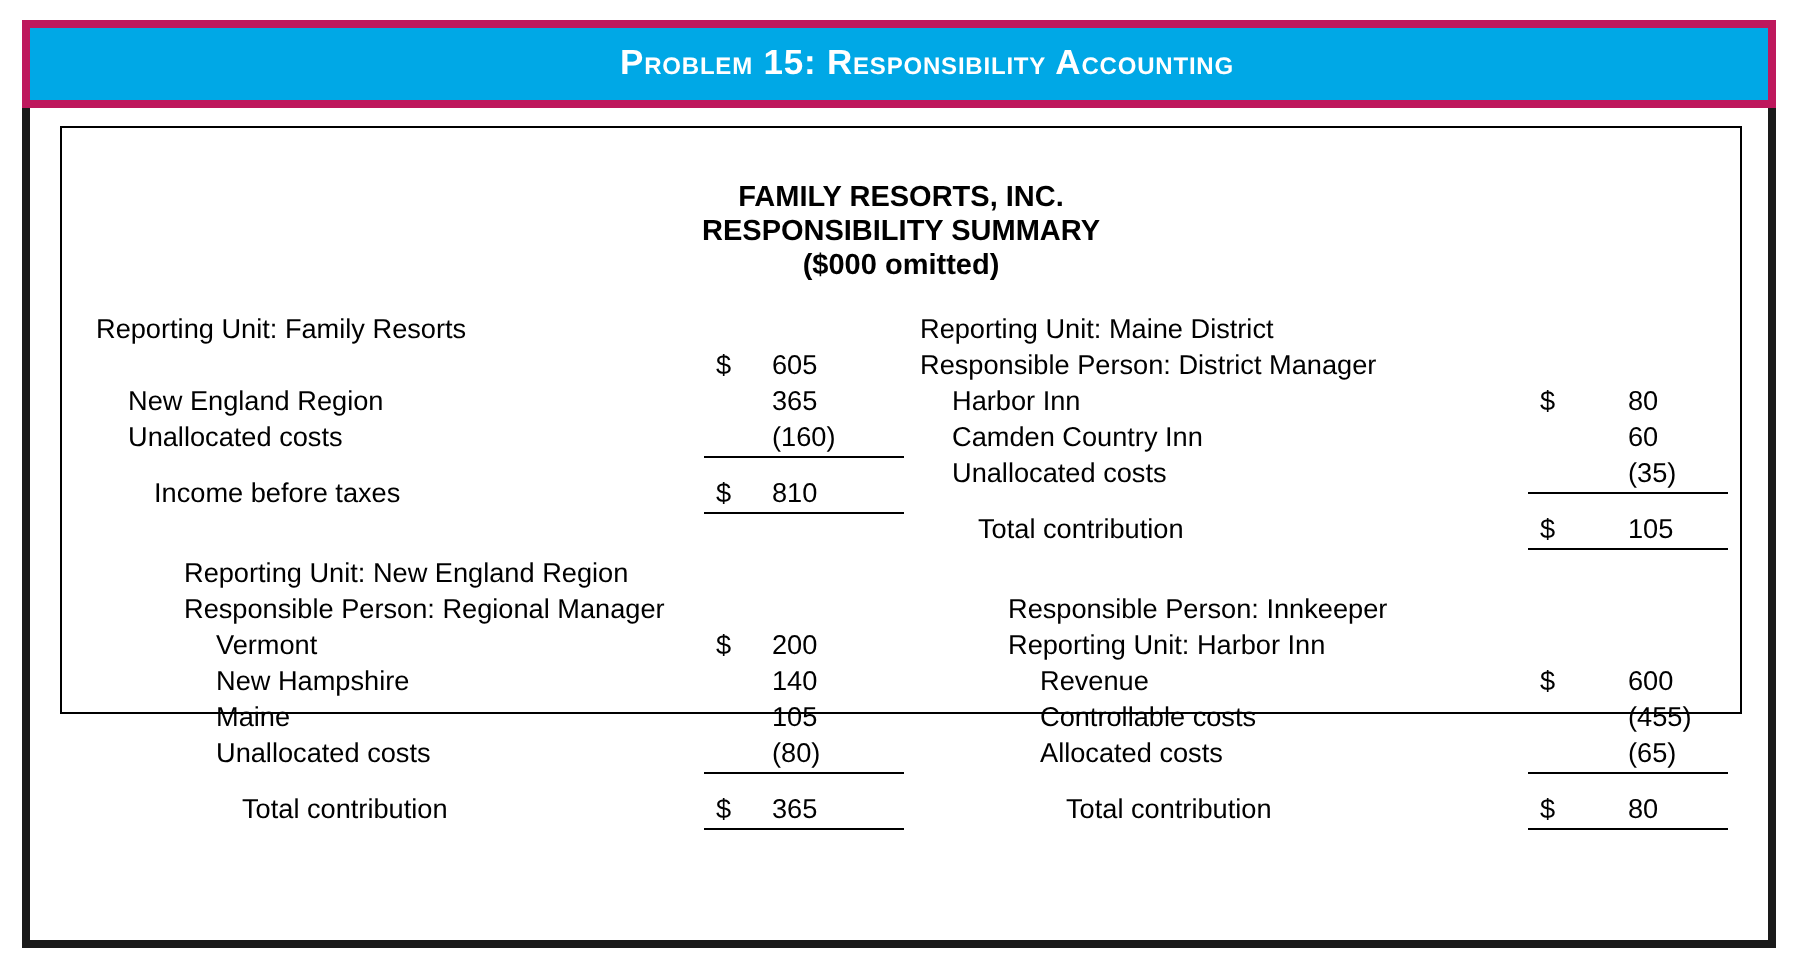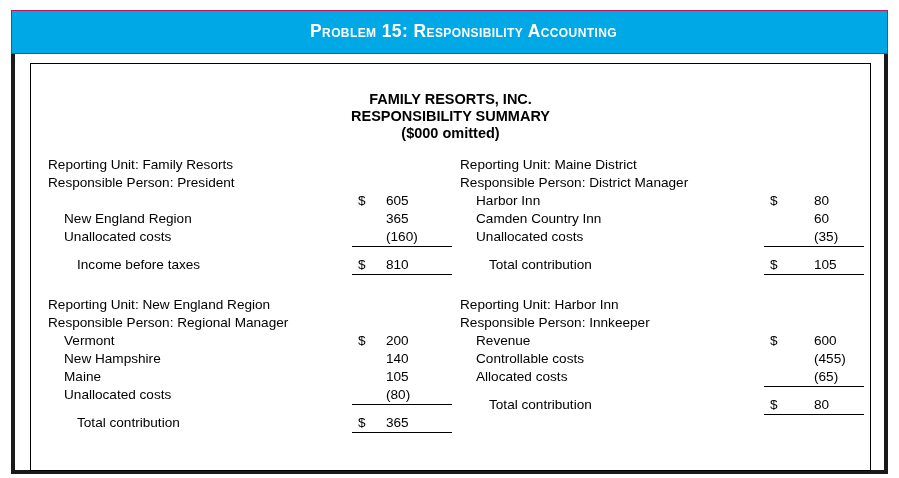--- a/index.html
+++ b/index.html
@@ -36,21 +36,21 @@
   }
 
   
   .banner {
     position: absolute;
     left: 11px;
     top: 10px;
     width: 877px;
     height: 44px;
     background: #00a8e6;
-    border: 1px solid #be185d;
+    border: 4px solid #be185d;
     box-sizing: border-box;
     display: flex;
     align-items: center;
     justify-content: center;
     padding-left: 28px;
   }
   .banner-title {
     color: #ffffff;
     font-weight: bold;
     font-size: 17.5px;
@@ -59,21 +59,21 @@
     line-height: 1;
     white-space: nowrap;
   }
 
   
   .panel {
     position: absolute;
     left: 30px;
     top: 63px;
     width: 841px;
-    height: 408px;
+    height: 294px;
     background: #ffffff;
     border: 1px solid #000000;
     box-sizing: border-box;
   }
 
   
   .stmt-head {
     position: absolute;
     left: 0;
     top: 27px;
@@ -93,21 +93,21 @@
     width: 100%;
   }
   .col {
     position: absolute;
     top: 0;
   }
   .col-left  { left: 17px;  width: 404px; }
   .col-right { left: 429px; width: 404px; }
 
   .block { position: relative; }
-  .block + .block { margin-top: 22px; }
+  .block + .block { margin-top: 22px; margin-left: 44px; }
 
   .rowline {
     position: relative;
     height: 18px;
     line-height: 18px;
     font-size: 13.6px;
     white-space: nowrap;
   }
   .rowline.spacer { height: 10px; }
 
@@ -165,21 +165,20 @@
     <div class="stmt-head">
       <div>FAMILY RESORTS, INC.</div>
       <div>RESPONSIBILITY SUMMARY</div>
       <div>($000 omitted)</div>
     </div>
 
     <div class="body-grid">
       <div class="col col-left" id="col-left">
           <div class="block">
             <div class="rowline"><span class="lbl head">Reporting Unit:  Family Resorts</span></div>
-            <div class="rowline"><span class="lbl head">Responsible Person:  President</span></div>
             <div class="rowline"><span class="num">
                 <span class="cur">$</span>
                 <span class="fig">605</span>
               </span></div>
             <div class="rowline"><span class="lbl item">New England Region</span><span class="num">
                 <span class="cur"></span>
                 <span class="fig">365</span>
               </span></div>
             <div class="rowline rule-bot"><span class="lbl item">Unallocated costs</span><span class="num">
                 <span class="cur"></span>
@@ -233,22 +232,22 @@
                 <span class="cur"></span>
                 <span class="fig">(35)</span>
               </span></div>
             <div class="rowline spacer"></div>
             <div class="rowline rule-bot"><span class="lbl total">Total contribution</span><span class="num wide">
                 <span class="cur">$</span>
                 <span class="fig">105</span>
               </span></div>
           </div>
           <div class="block">
+            <div class="rowline"><span class="lbl head">Responsible Person:  Innkeeper</span></div>
             <div class="rowline"><span class="lbl head">Reporting Unit:  Harbor Inn</span></div>
-            <div class="rowline"><span class="lbl head">Responsible Person:  Innkeeper</span></div>
             <div class="rowline"><span class="lbl item">Revenue</span><span class="num wide">
                 <span class="cur">$</span>
                 <span class="fig">600</span>
               </span></div>
             <div class="rowline"><span class="lbl item">Controllable costs</span><span class="num wide">
                 <span class="cur"></span>
                 <span class="fig">(455)</span>
               </span></div>
             <div class="rowline rule-bot"><span class="lbl item">Allocated costs</span><span class="num wide">
                 <span class="cur"></span>

